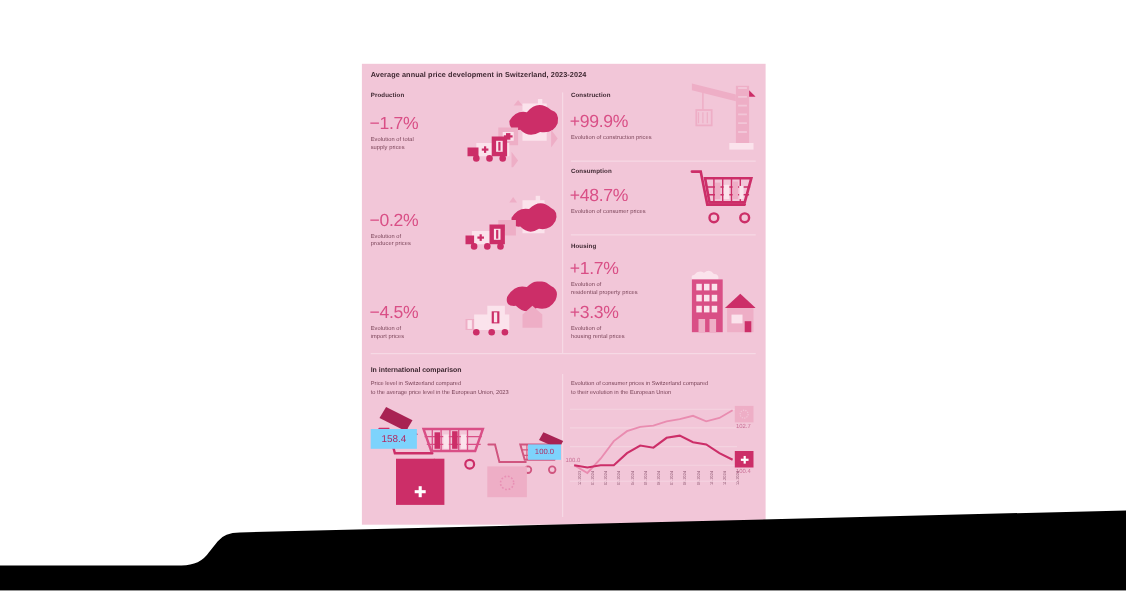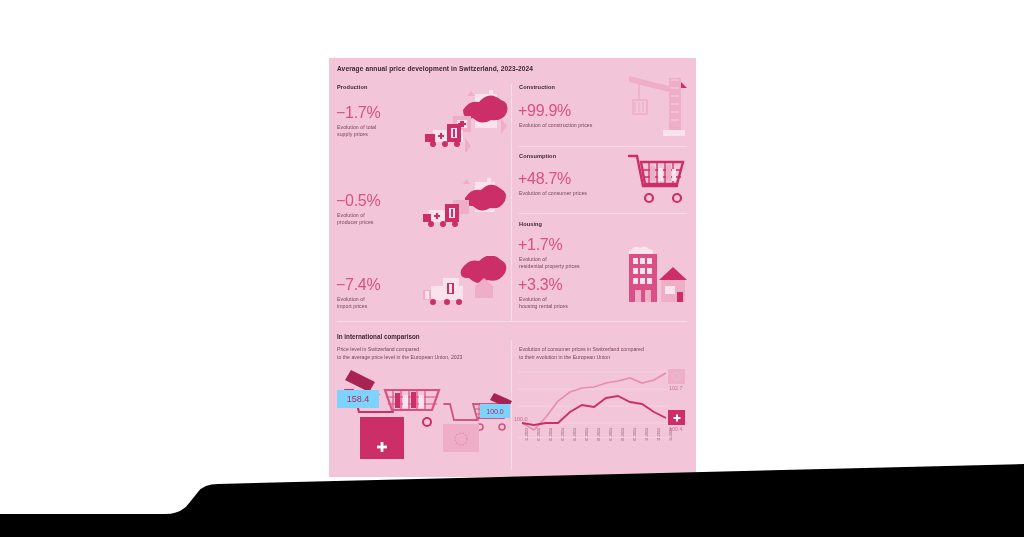--- a/index.html
+++ b/index.html
@@ -184,25 +184,25 @@
     <div class="hdiv" style="left:190px; top:155px; width:168px;"></div>
     <div class="hdiv" style="left:8px; top:263px; width:350px;"></div>
     <div class="vdiv" style="left:182px; top:282px; height:130px;"></div>
 
     <div class="sec-head" style="left:8px; top:26px;">Production</div>
 
     <div class="big-pct" style="left:7px; top:46px;">−1.7%</div>
     <div class="sub-lbl" style="left:8px; top:66px; width:75px; white-space:pre-line;">Evolution of total
 supply prices</div>
 
-    <div class="big-pct" style="left:7px; top:134px;">−0.5%</div>
+    <div class="big-pct" style="left:7px; top:134px;">−0.2%</div>
     <div class="sub-lbl" style="left:8px; top:154px; width:75px; white-space:pre-line;">Evolution of
 producer prices</div>
 
-    <div class="big-pct" style="left:7px; top:218px;">−7.4%</div>
+    <div class="big-pct" style="left:7px; top:218px;">−4.5%</div>
     <div class="sub-lbl" style="left:8px; top:238px; width:75px; white-space:pre-line;">Evolution of
 import prices</div>
 
     <svg class="ill" style="left:94px; top:32px;" width="86" height="62" viewBox="0 0 86 62">
       <path d="M52 4 h22 v34 h-22 z" fill="#fbe3ec"></path>
       <path d="M52 12 l8 -6 v6 z M62 12 l8 -6 v6 z" fill="#fbe3ec"></path>
       <rect x="66" y="0" width="4" height="10" fill="#fbe3ec"></rect>
       <path d="M40 20 q6 -10 16 -8 q10 -12 22 -2 q8 2 6 12 q-4 10 -16 8 q-10 6 -18 -2 q-10 2 -10 -8 z" fill="#cc2e68"></path>
       <path d="M30 26 h18 v16 h-18 z" fill="#eeaec6"></path>
       <path d="M34 30 h10 v8 h-10 z" fill="#fbe3ec"></path>

